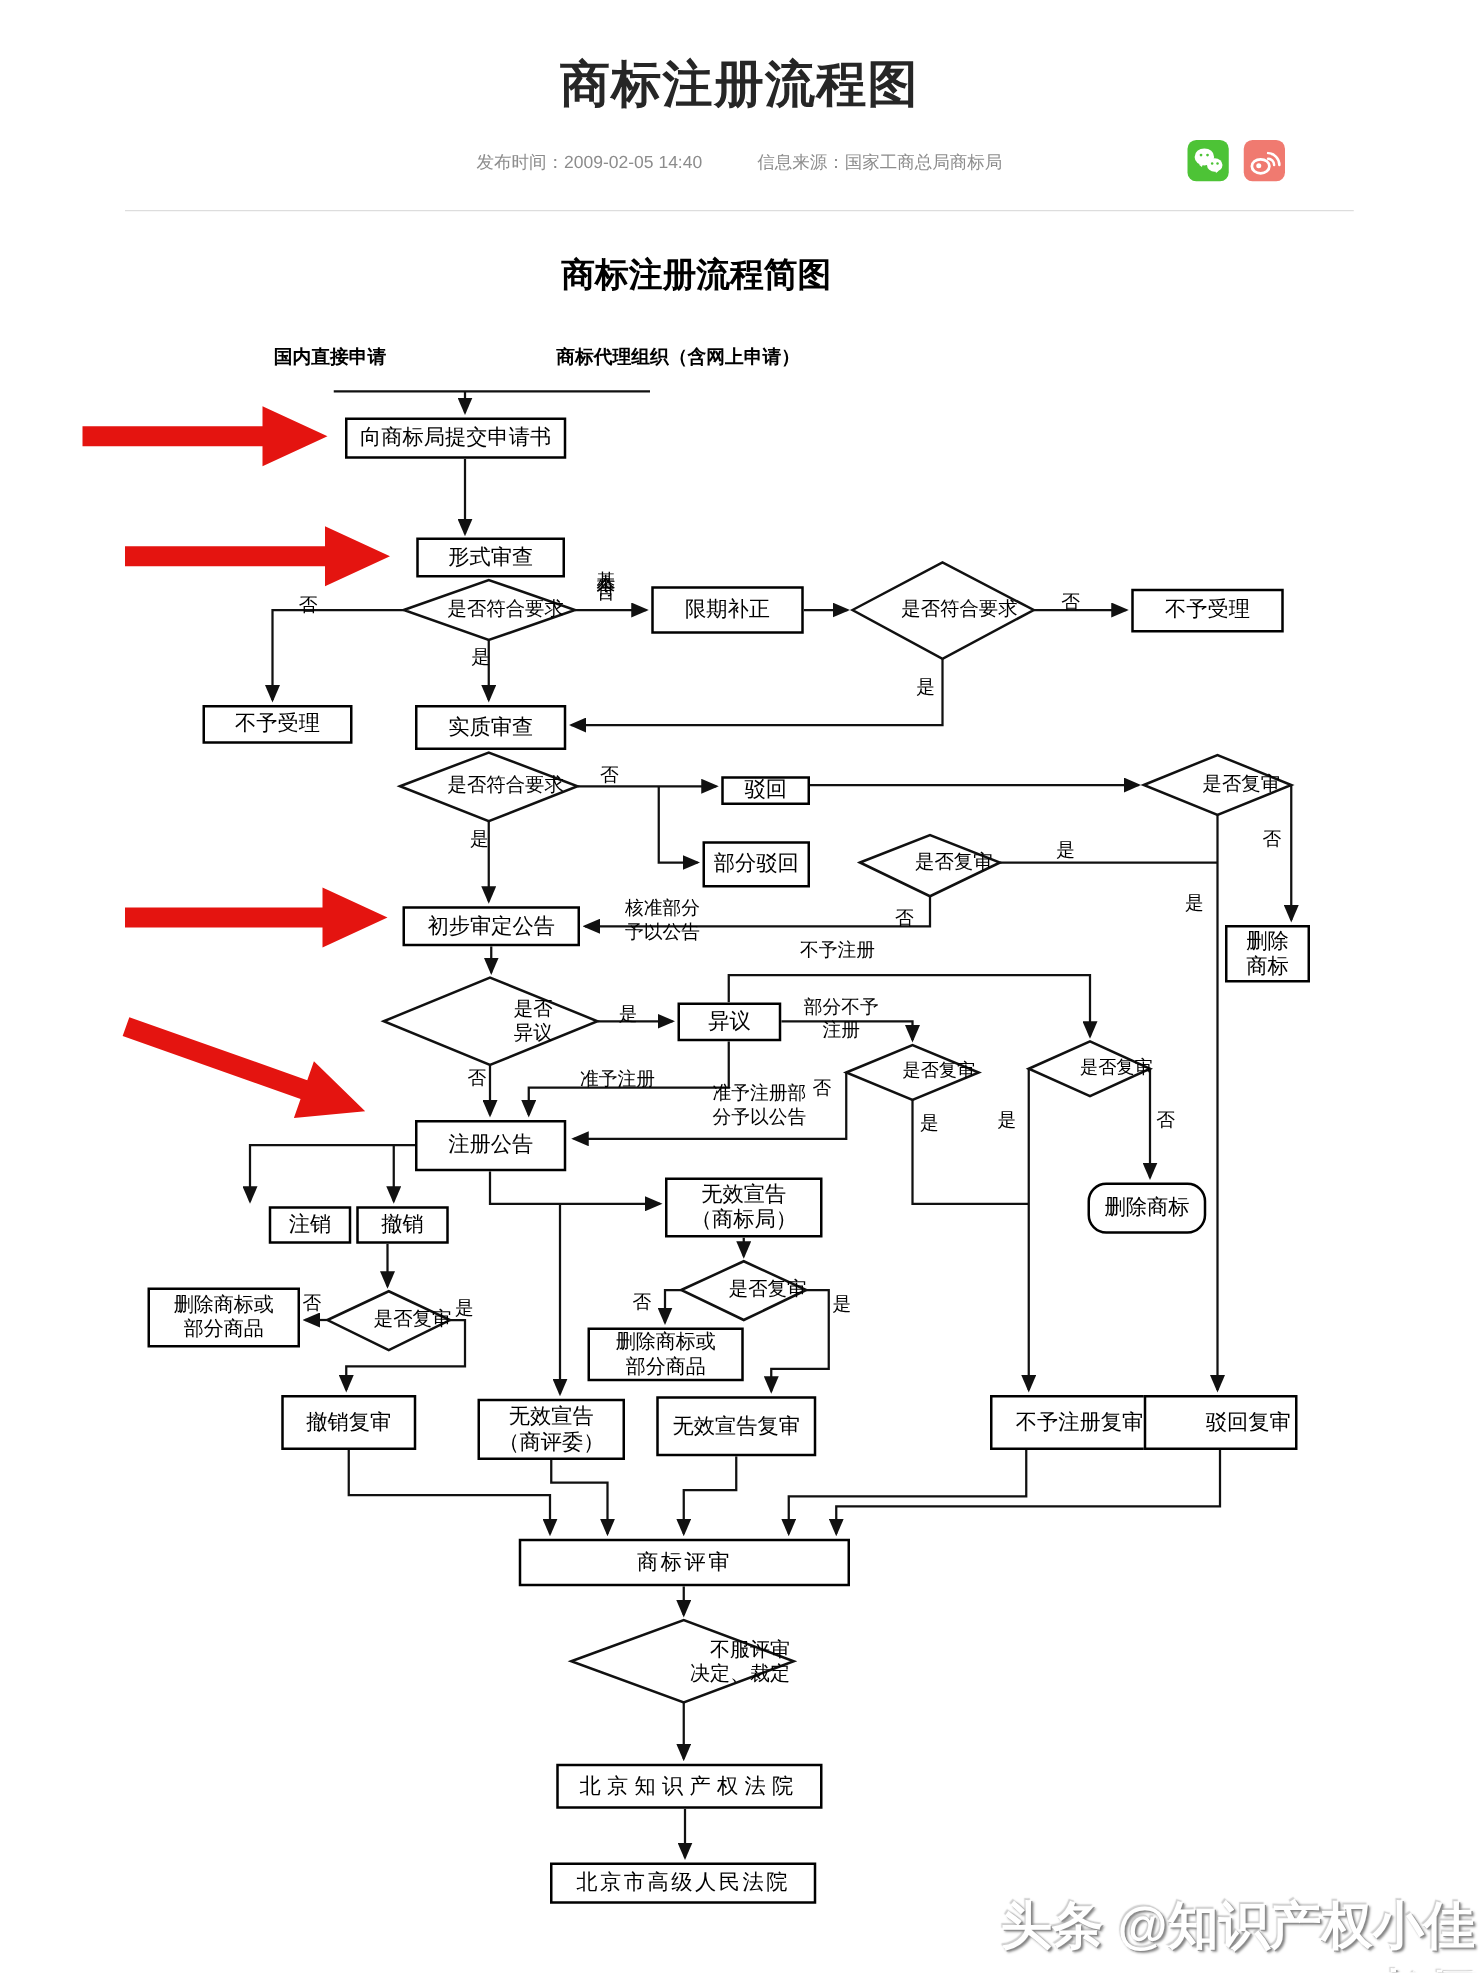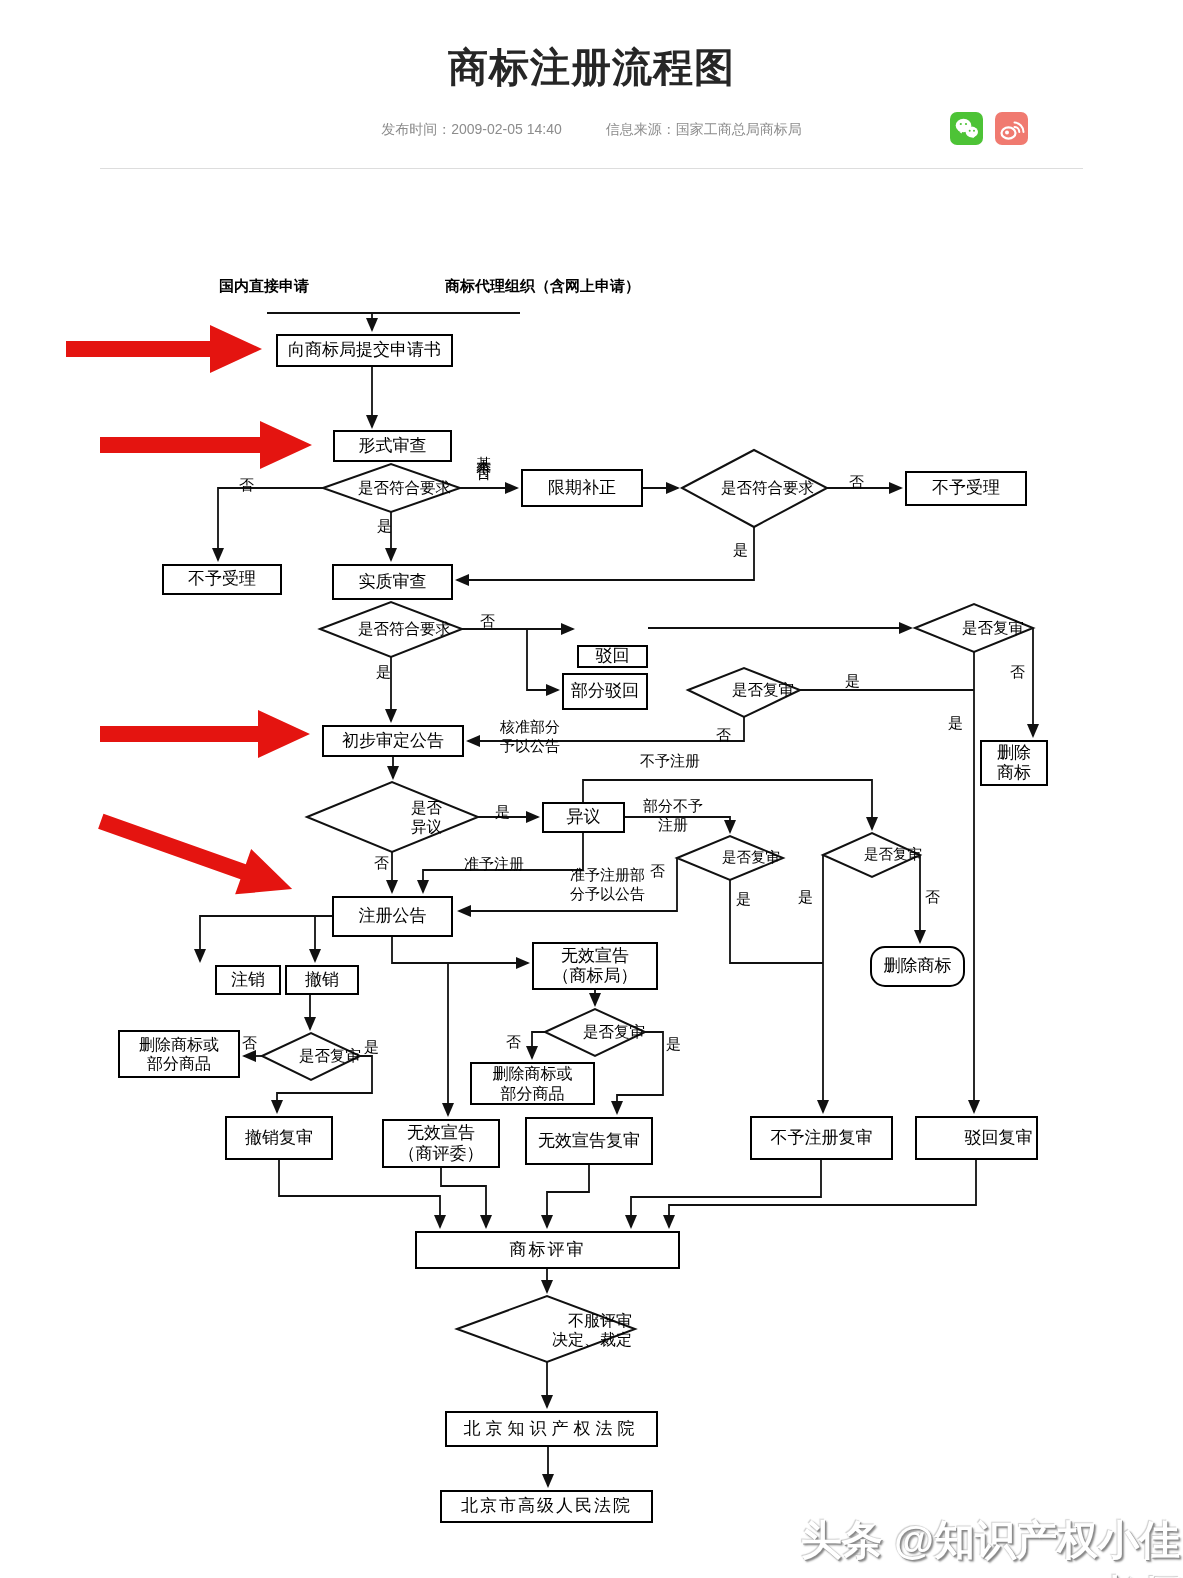--- a/index.html
+++ b/index.html
@@ -56,20 +56,21 @@
     <svg width="33" height="33">
       <ellipse cx="13.5" cy="21" rx="7" ry="5.6" fill="none" stroke="#fff" stroke-width="2.2"></ellipse>
       <circle cx="12" cy="20.5" r="2" fill="#fff"></circle>
       <path d="M19.5 10.5 a9.5 9.5 0 0 1 9 9.5" fill="none" stroke="#fff" stroke-width="2" stroke-linecap="round"></path>
       <path d="M19.5 15 a5 5 0 0 1 4.8 5" fill="none" stroke="#fff" stroke-width="2" stroke-linecap="round"></path>
     </svg>
   </div>
 
   <div class="divider"></div>
 
+  <div class="chart-title">商标注册流程简图</div>
   <div class="lane" style="left:208px;top:277px;width:112px;">国内直接申请</div>
   <div class="lane" style="left:430px;top:277px;width:225px;">商标代理组织（含网上申请）</div>
 
   <svg class="wires" width="1183" height="1578">
     <defs>
       <marker id="ah" markerUnits="userSpaceOnUse" markerWidth="14" markerHeight="12" refX="12" refY="6" orient="auto">
         <path d="M0,0 L14,6 L0,12 Z" fill="#111"></path>
       </marker>
     </defs>
     <g stroke="#111" stroke-width="1.8" fill="none">
@@ -139,41 +140,41 @@
       <polygon transform="rotate(19.5 196 855)" points="95,847 246,847 246,831 298,855 246,879 246,863 95,863"></polygon>
     </g>
   </svg>
 
   <div class="box" style="left:276px;top:334px;width:177px;height:33px;">向商标局提交申请书</div>
   <div class="box" style="left:333px;top:430px;width:119px;height:32px;">形式审查</div>
   <div class="box" style="left:521px;top:469px;width:122px;height:38px;">限期补正</div>
   <div class="box" style="left:905px;top:471px;width:122px;height:35px;">不予受理</div>
   <div class="box" style="left:162px;top:564px;width:120px;height:31px;">不予受理</div>
   <div class="box" style="left:332px;top:564px;width:121px;height:36px;">实质审查</div>
-  <div class="box" style="left:577px;top:645px;width:71px;height:23px;">驳回</div>
+  <div class="box" style="left:577px;top:621px;width:71px;height:23px;">驳回</div>
   <div class="box" style="left:562px;top:673px;width:86px;height:37px;">部分驳回</div>
   <div class="box" style="left:980px;top:740px;width:68px;height:46px;">删除
 商标</div>
   <div class="box" style="left:322px;top:725px;width:142px;height:32px;">初步审定公告</div>
   <div class="box" style="left:542px;top:802px;width:83px;height:31px;">异议</div>
   <div class="box" style="left:332px;top:896px;width:121px;height:41px;">注册公告</div>
   <div class="box" style="left:167px;top:965px;width:66px;height:30px;margin-left:48px;">注销</div>
   <div class="box" style="left:273px;top:965px;width:74px;height:30px;margin-left:12px;">撤销</div>
   <div class="box" style="left:532px;top:942px;width:126px;height:48px;">无效宣告
 （商标局）</div>
   <div class="box" style="left:870px;top:946px;width:95px;height:41px;border-radius:15px;">删除商标</div>
   <div class="box" style="left:118px;top:1030px;width:122px;height:48px;font-size:16px;">删除商标或
 部分商品</div>
   <div class="box" style="left:470px;top:1062px;width:125px;height:43px;font-size:16px;">删除商标或
 部分商品</div>
   <div class="box" style="left:225px;top:1116px;width:108px;height:44px;">撤销复审</div>
   <div class="box" style="left:382px;top:1119px;width:118px;height:49px;">无效宣告
 （商评委）</div>
   <div class="box" style="left:525px;top:1117px;width:128px;height:48px;">无效宣告复审</div>
-  <div class="box" style="left:750px;top:1116px;width:143px;height:44px;">不予注册复审</div>
+  <div class="box" style="left:792px;top:1116px;width:143px;height:44px;">不予注册复审</div>
   <div class="box" style="left:915px;top:1116px;width:123px;height:44px;padding-left:44px;">驳回复审</div>
   <div class="box" style="left:415px;top:1231px;width:265px;height:38px;letter-spacing:2px;">商标评审</div>
   <div class="box spaced" style="left:445px;top:1411px;width:213px;height:36px;">北京知识产权法院</div>
   <div class="box" style="left:440px;top:1490px;width:213px;height:33px;letter-spacing:2px;">北京市高级人民法院</div>
 
   <div class="dtext" style="left:331px;top:479px;width:120px;">是否符合要求</div>
   <div class="dtext" style="left:694px;top:479px;width:120px;">是否符合要求</div>
   <div class="dtext" style="left:331px;top:620px;width:120px;">是否符合要求</div>
   <div class="dtext" style="left:924px;top:619px;width:100px;">是否复审</div>
   <div class="dtext" style="left:694px;top:681px;width:100px;">是否复审</div>

